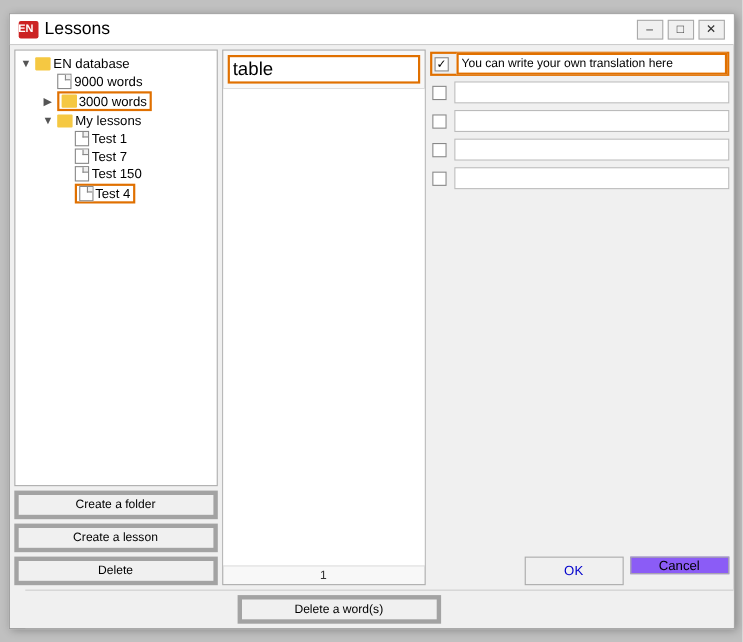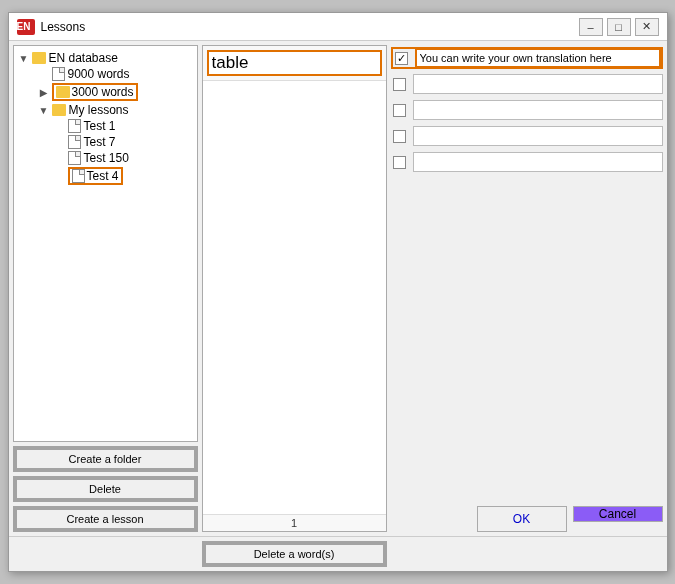--- a/index.html
+++ b/index.html
@@ -39,21 +39,21 @@
       width: 18px;
       height: 16px;
       display: flex;
       align-items: center;
       justify-content: flex-start;
       margin-right: 6px;
       border-radius: 2px;
     }
     .title-text {
       flex: 1;
-      font-size: 12px;
+      font-size: 16px;
       color: #000;
     }
     .title-controls {
       display: flex;
       gap: 4px;
     }
     .title-btn {
       width: 24px;
       height: 18px;
       background: #f0f0f0;
@@ -344,22 +344,22 @@
           <span class="expand-icon" style="color:transparent">▶</span>
           <span style="border:2px solid #e07000; display:inline-flex; align-items:center; padding:0 2px; gap:2px;">
             <span class="doc-icon" style="margin-right:0"></span>
             <span class="node-label">Test 4</span>
           </span>
         </div>
       </div>
 
       <div class="bottom-buttons">
         <button class="btn">Create a folder</button>
+        <button class="btn">Create a lesson</button>
         <button class="btn">Delete</button>
-        <button class="btn">Create a lesson</button>
       </div>
     </div>
 
     <div class="middle-panel">
       <div class="word-input-row">
         <input class="word-input" type="text" value="table" style="">
       </div>
       <div class="word-list-area"></div>
       <div class="page-num">1</div>
     </div>
@@ -406,18 +406,18 @@
 
       <div style="flex:1"></div>
 
       <div class="right-bottom">
         <button class="ok-btn">OK</button>
         <button class="cancel-btn">Cancel</button>
       </div>
     </div>
   </div>
 
-  <div style="display:flex; padding:4px; gap:4px; background:#f0f0f0; border-top:1px solid #ccc;">
+  <div style="display:flex; padding:4px; gap:4px; background:#f0f0f0; border-top:1px solid #ccc;margin-left:14px;">
     <div style="width:185px"></div>
     <button class="btn" style="flex:1; max-width:185px;">Delete a word(s)</button>
     <div style="flex:1"></div>
   </div>
 </div>
 
 </body></html>

